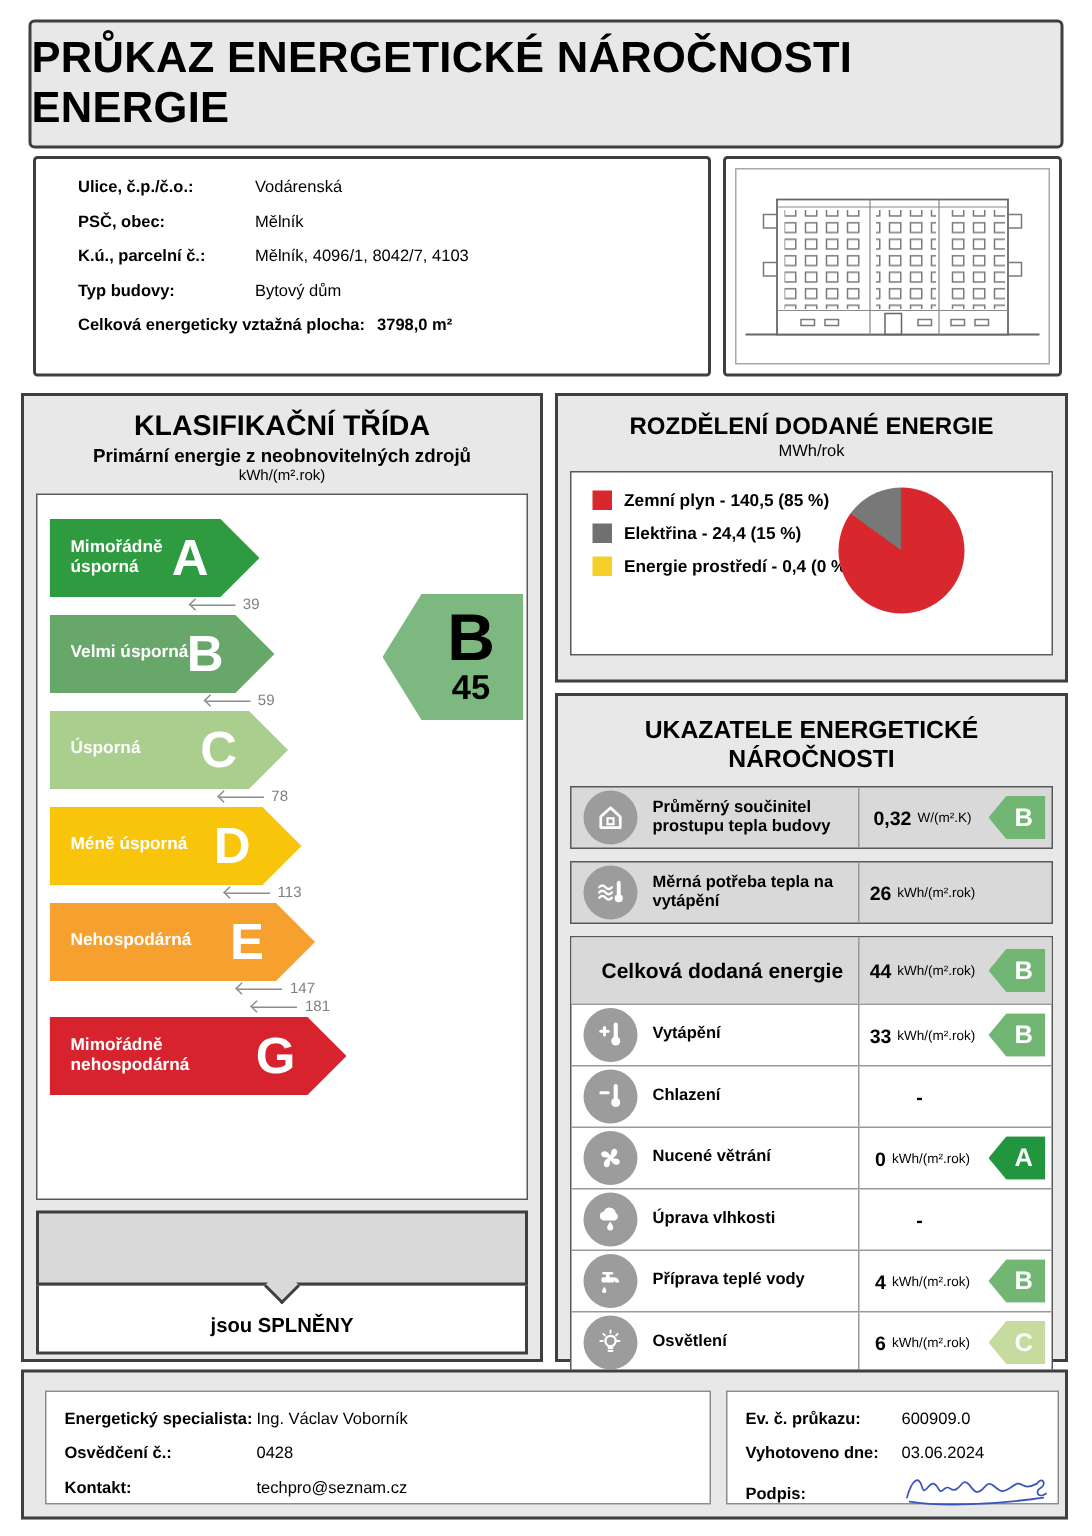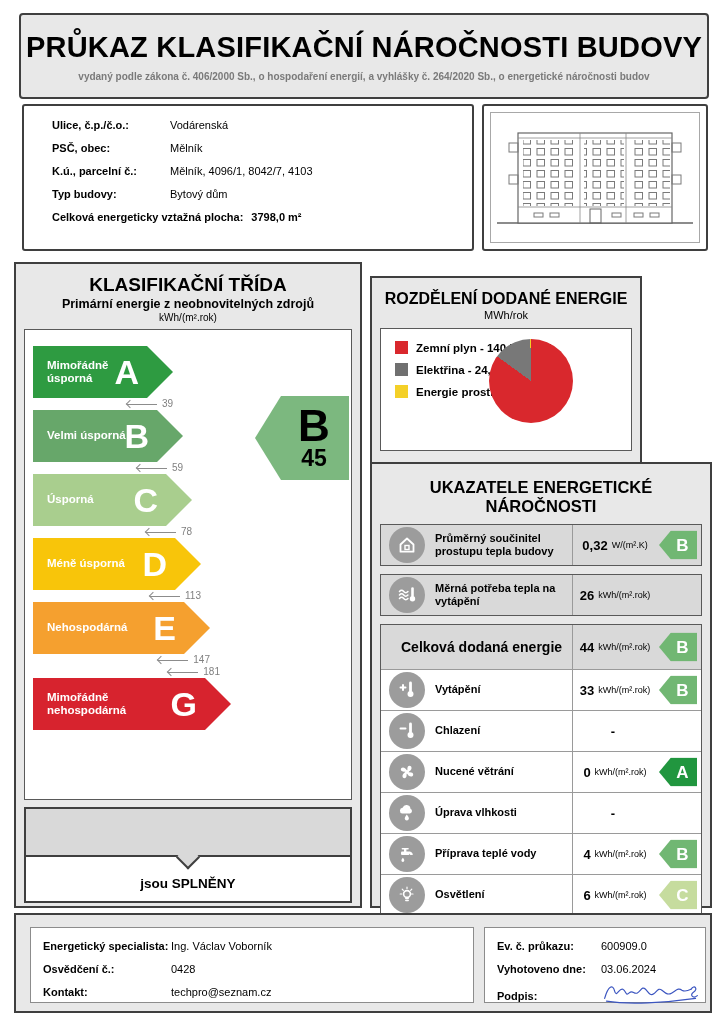--- a/index.html
+++ b/index.html
@@ -59,21 +59,21 @@
              display:flex; align-items:center; justify-content:center; text-align:center;
              font-size:13px; font-weight:bold; line-height:1.25; }
   .notch { position:absolute; left:50%; bottom:-11px; width:17px; height:17px; background:#d9d9d9;
            border-right:2px solid #3f3f3f; border-bottom:2px solid #3f3f3f;
            transform:translateX(-50%) rotate(45deg); }
   .req-result { margin-top:-2px; height:48px; background:#fff; border:2px solid #3f3f3f;
                 display:flex; align-items:flex-end; justify-content:center;
                 font-size:13.5px; font-weight:bold; padding-bottom:10px; }
 
   
-  .pie-panel { position:absolute; left:370px; top:276px; width:272px; height:193px;
+  .pie-panel { position:absolute; left:370px; top:262px; width:342px; height:193px;
                background:#e8e8e8; border:2px solid #3f3f3f; padding:8px; }
   .pie-head { text-align:center; }
   .pie-head .t { font-size:16px; font-weight:bold; margin-top:4px; }
   .pie-head .u { font-size:11px; margin-top:1px; }
   .pie-body { position:relative; margin-top:7px; height:123px; background:#fff; border:1.5px solid #595959; padding:12px 0 0 14px; }
   .leg-row { display:flex; align-items:center; gap:8px; margin-bottom:9px; }
   .leg-sq { width:13px; height:13px; flex:0 0 13px; }
   .leg-txt { font-size:11.5px; font-weight:bold; }
   .pie { position:absolute; right:58px; top:10px; width:84px; height:84px; border-radius:50%; }
 
@@ -111,22 +111,21 @@
   .fl .f-row .lbl { width:128px; font-weight:bold; }
   .fr .f-row .lbl { width:104px; font-weight:bold; }
   .sig { margin-top:-8px; }
 </style>
 </head>
 <body>
 
 <div class="page">
 
   <div class="hdr">
-    <h1>PRŮKAZ KLASIFIKAČNÍ NÁROČNOSTI BUDOVY</h1>
-    <div class="sub">vydaný podle zákona č. 406/2000 Sb., o hospodaření energií, a vyhlášky č. 264/2020 Sb., o energetické náročnosti budov</div>
+    <h1>PRŮKAZ ENERGETICKÉ NÁROČNOSTI ENERGIE</h1>
   </div>
 
   <div class="info-left">
     <div class="info-row">
       <span class="lbl">Ulice, č.p./č.o.:</span>
       <span class="val">Vodárenská</span>
     </div>
     <div class="info-row">
       <span class="lbl">PSČ, obec:</span>
       <span class="val">Mělník</span>

